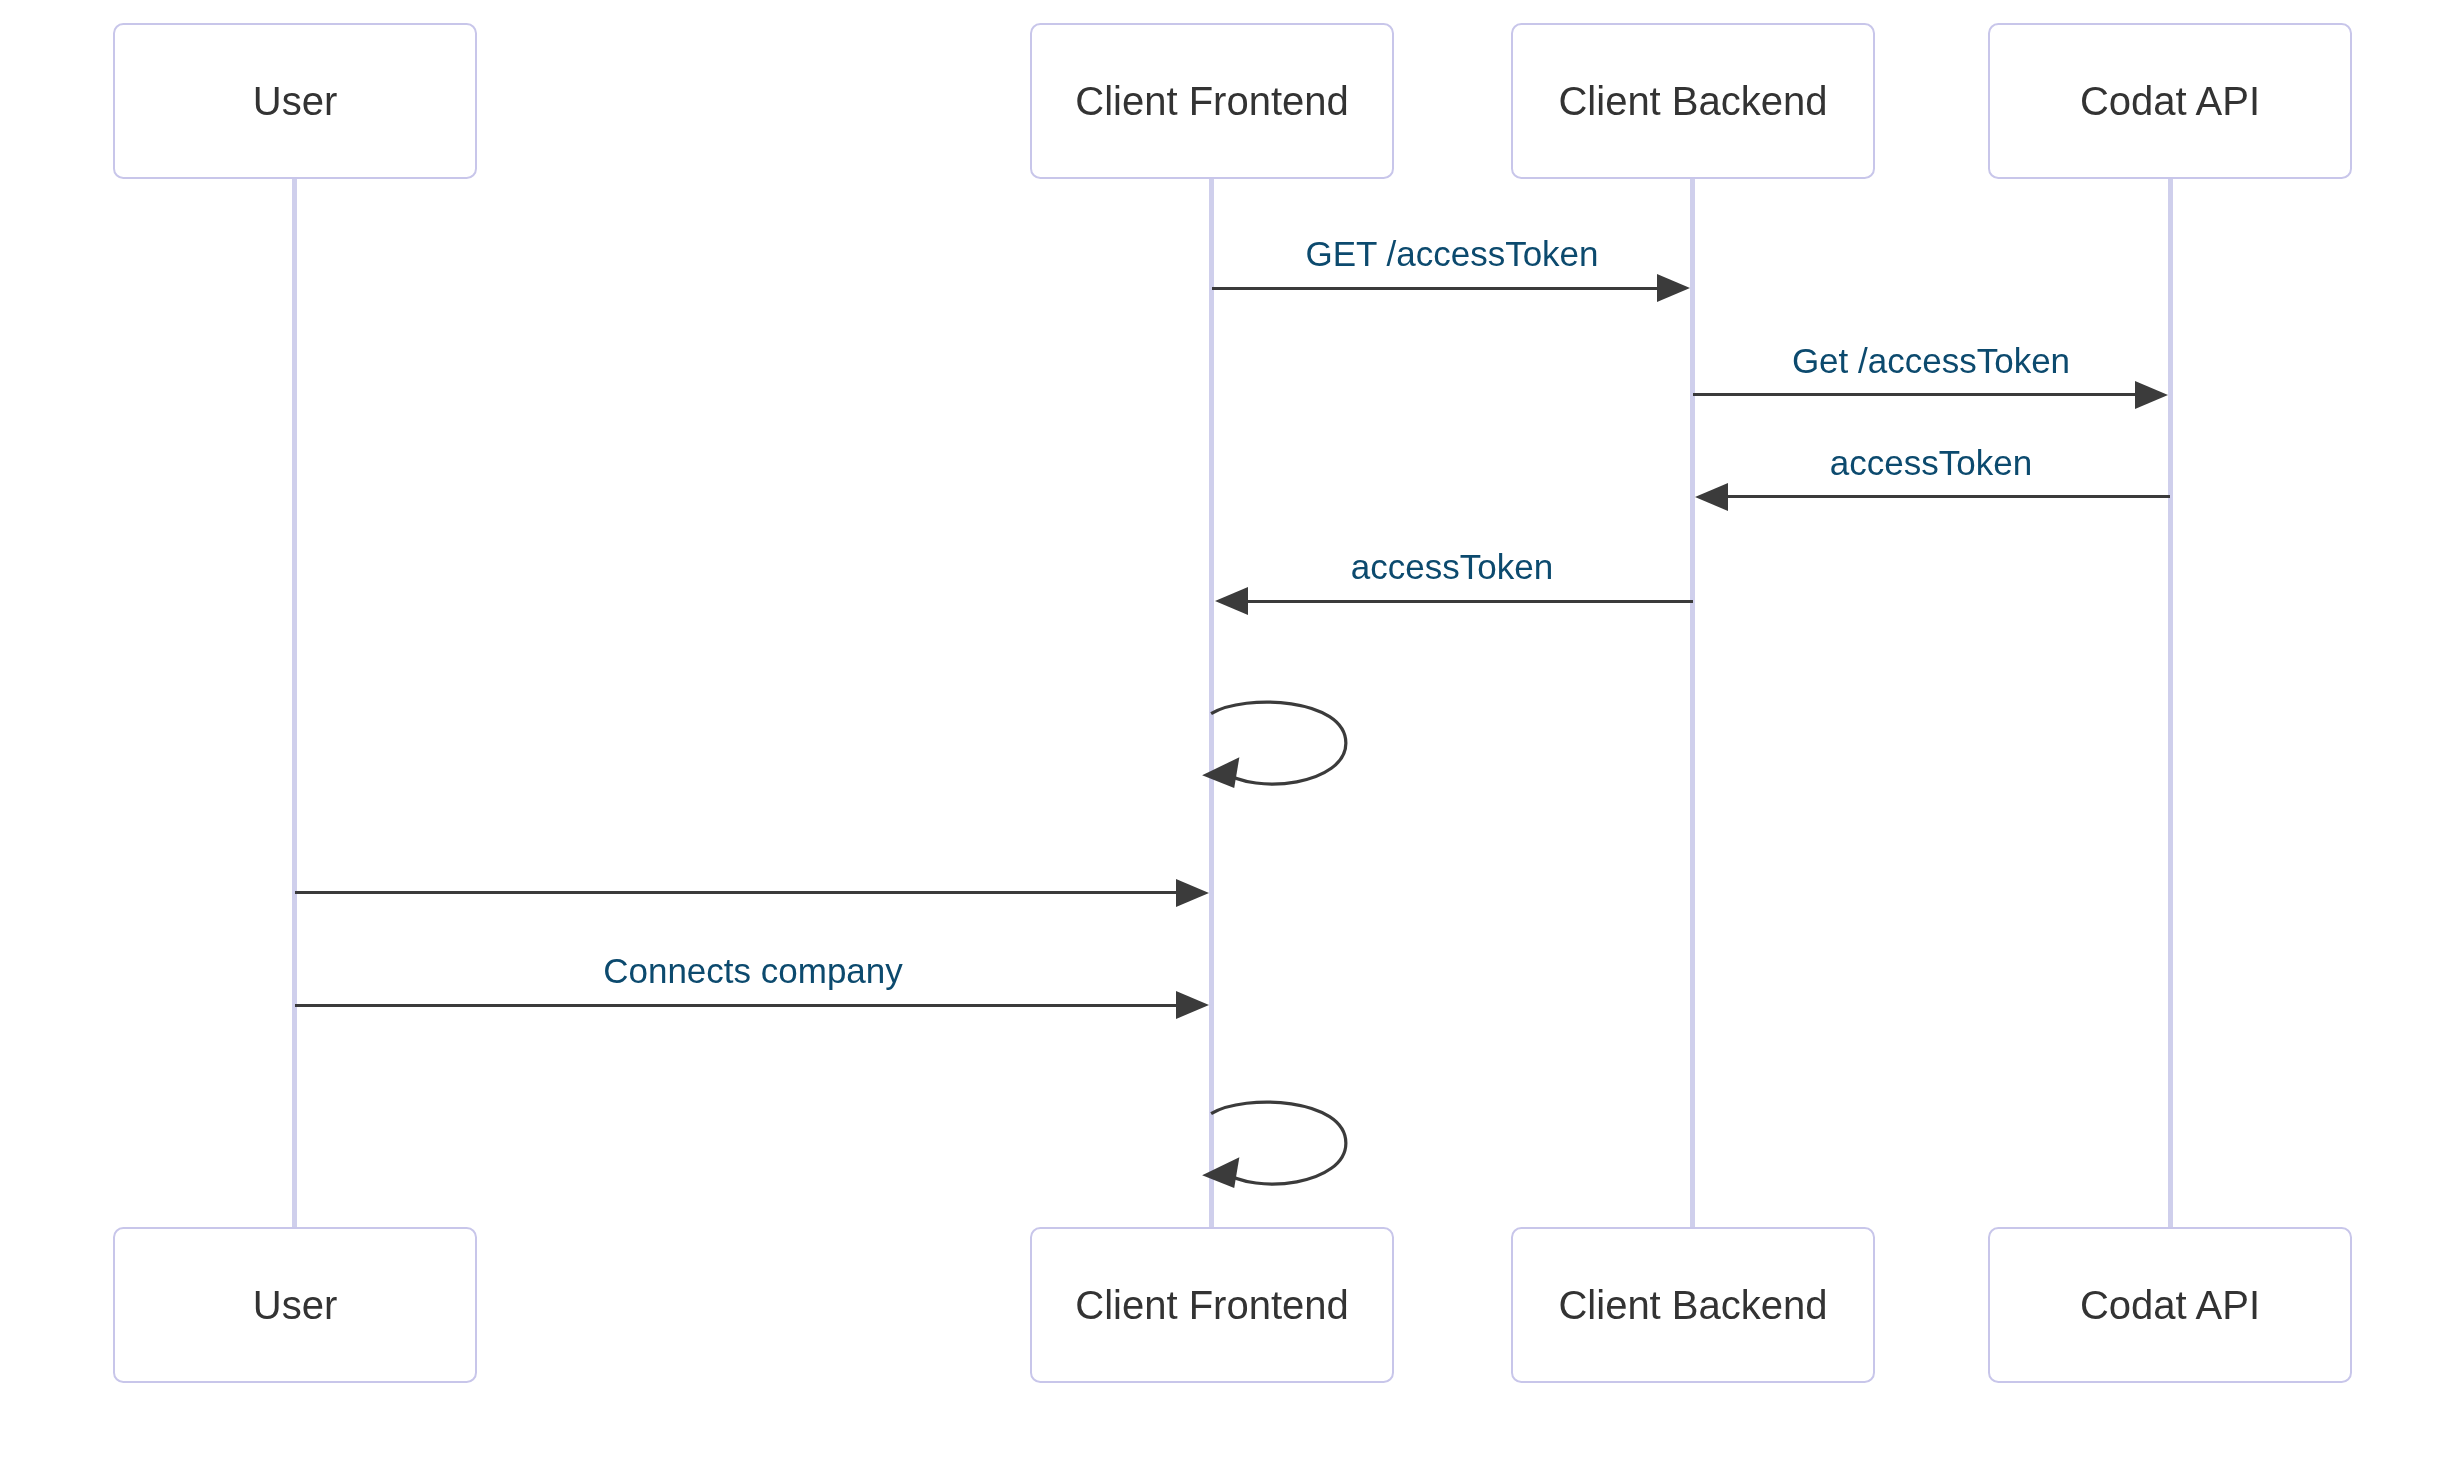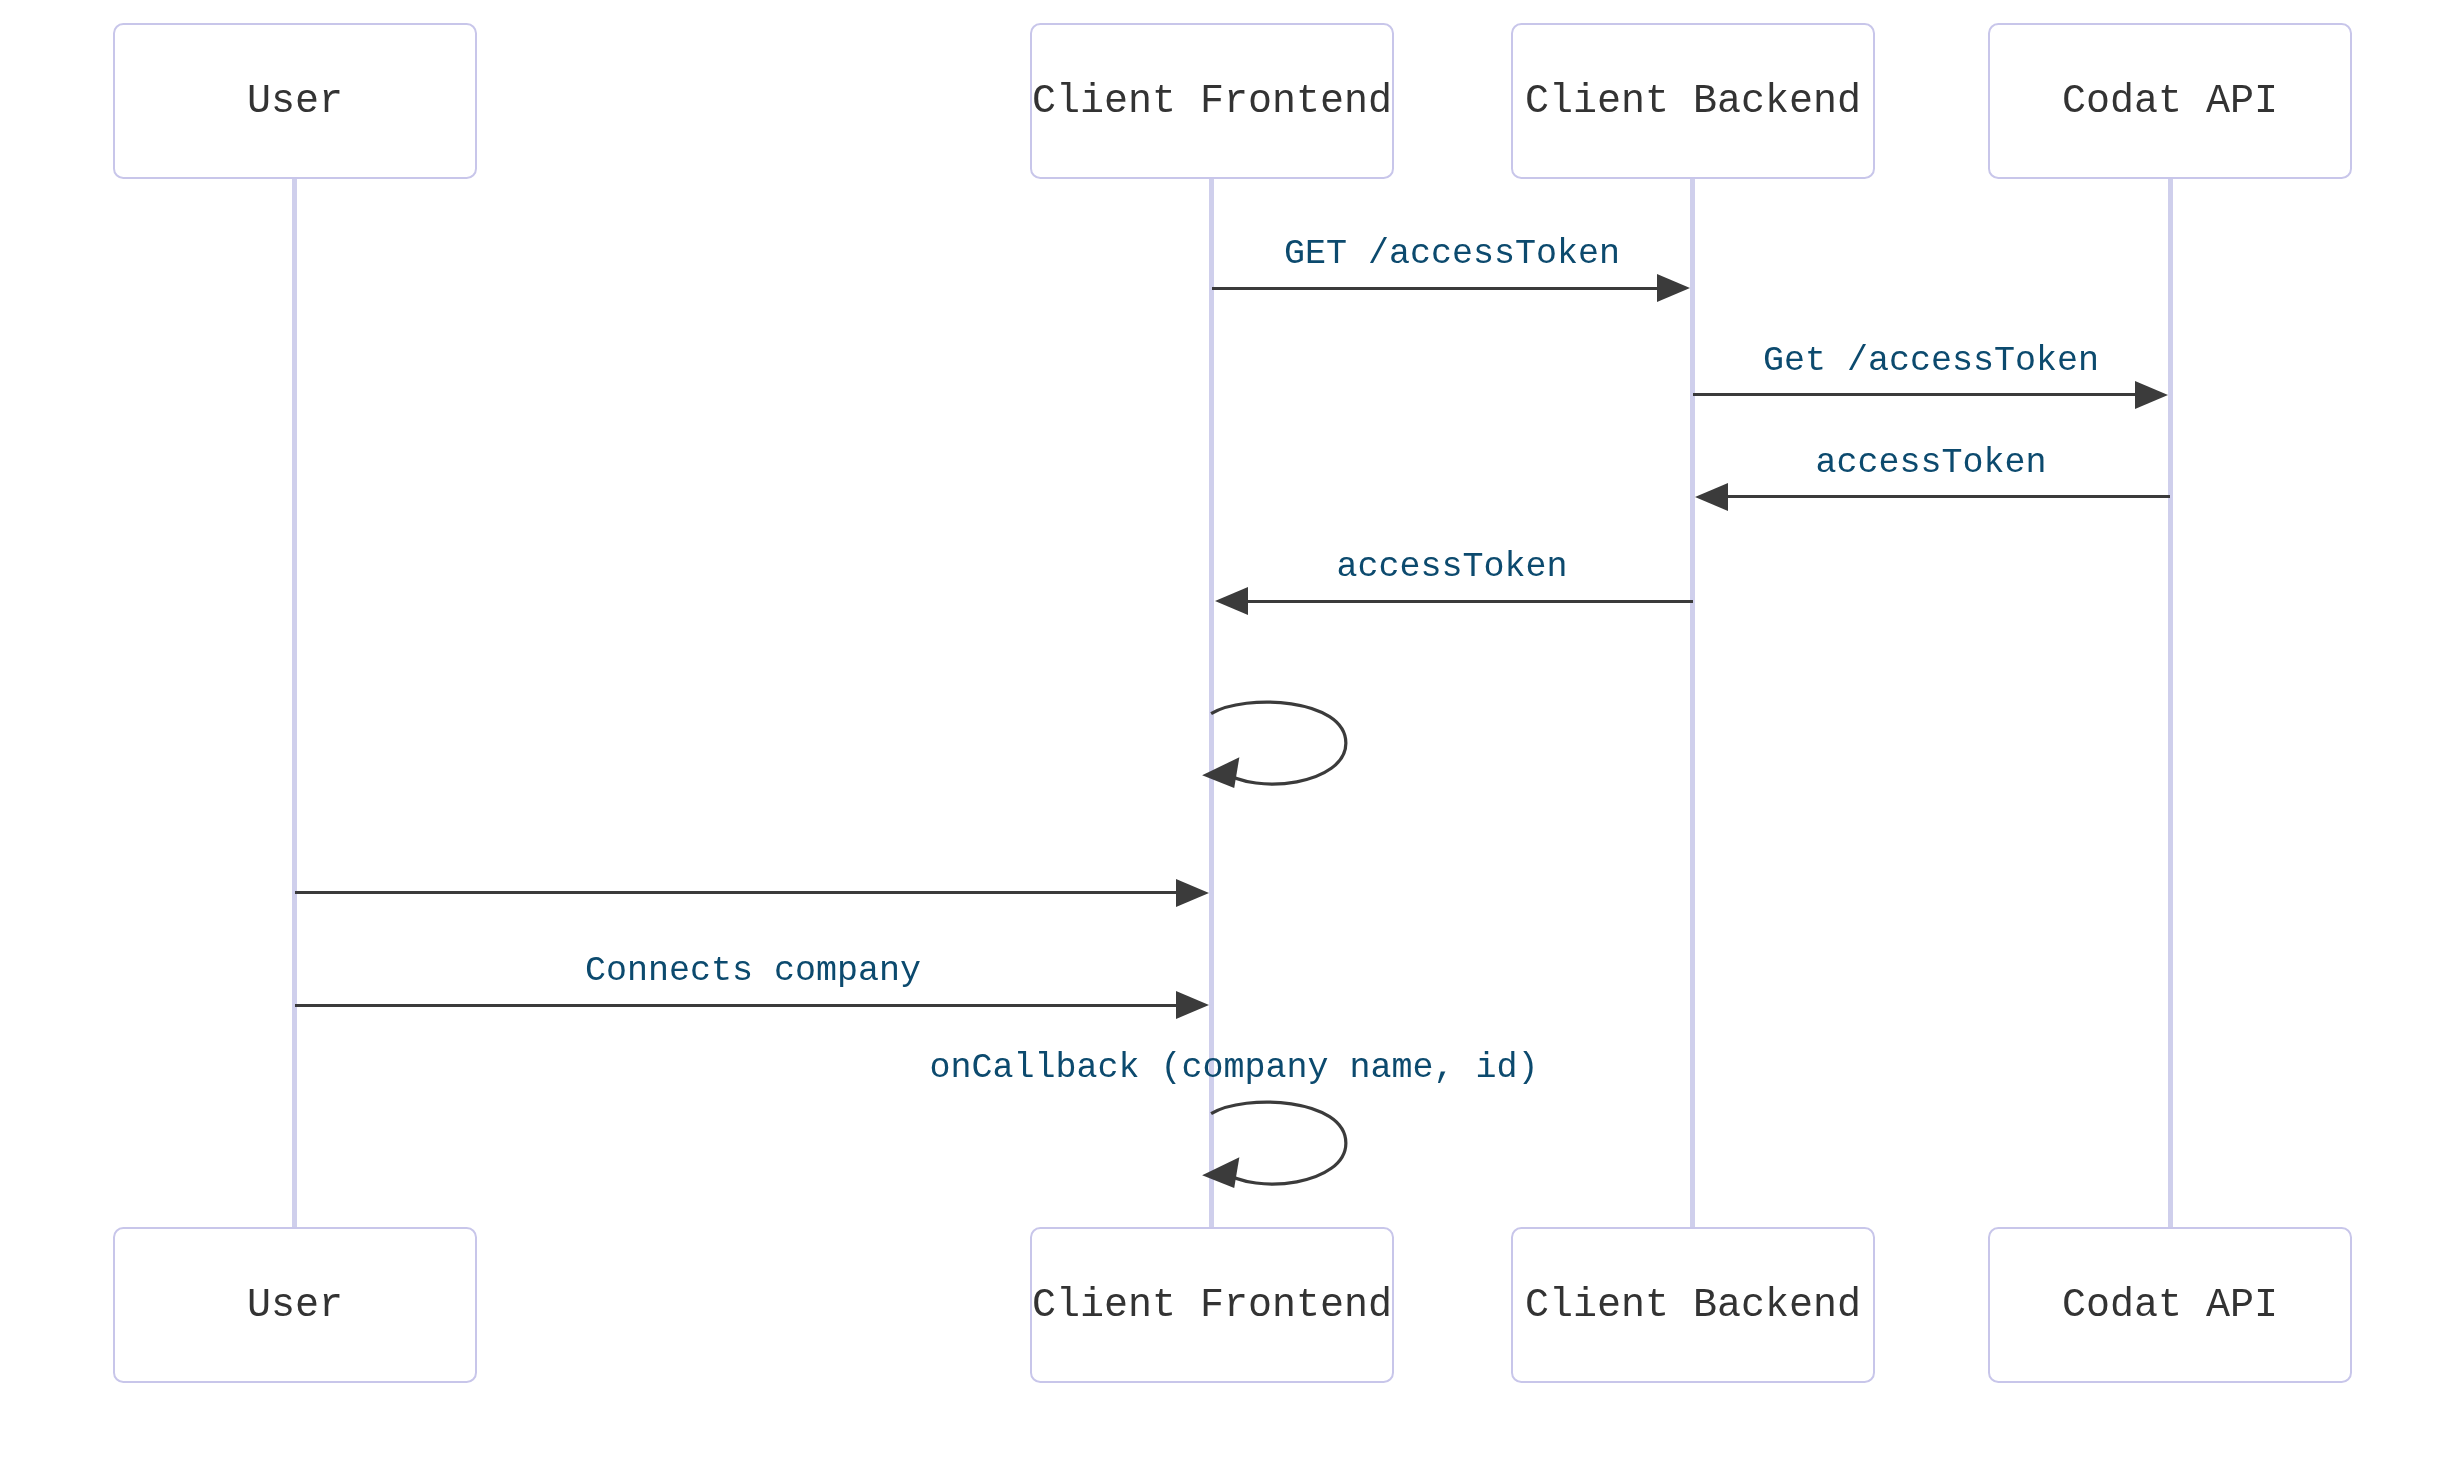--- a/index.html
+++ b/index.html
@@ -1,18 +1,18 @@
 <!DOCTYPE html>
 <html style="font-size:10.3px"><head>
 <meta charset="utf-8">
 <style>
   html,body{margin:0;padding:0;background:#ffffff;}
   .diagram{
     position:relative;width:2462px;height:1480px;background:#ffffff;overflow:hidden;
-    font-family:Liberation Mono, monospace;color:#333333;
+    font-family:Liberation Sans, sans-serif;color:#333333;
   }
   .actor-box{
     position:absolute;width:364px;height:156px;box-sizing:border-box;
     background:#ffffff;border:2.6px solid #c8c6ea;border-radius:10.3px;
     display:flex;align-items:center;justify-content:center;
     font-size:40px;color:#333333;white-space:nowrap;
   }
   .lifeline{
     position:absolute;width:4.5px;background:#cfcfec;top:178px;height:1049px;
   }
@@ -94,20 +94,19 @@
     <polygon points="8,114 66,86 58,134" fill="#3b3b3b"></polygon>
   </svg>
 
   <div class="msg-line" style="left:295px;top:891px;width:882px"></div>
   <div class="arr-r" style="left:1176px;top:879px"></div>
 
   <div class="msg-label" style="left:753px;top:950px">Connects company</div>
   <div class="msg-line" style="left:295px;top:1004px;width:882px"></div>
   <div class="arr-r" style="left:1176px;top:991px"></div>
 
-  <div class="msg-label" style="left:1234px;top:1047px">onCallback (company name, id)</div>
   <svg class="self-loop" style="left:1197px;top:1102px" viewBox="0 0 240 140">
     <path d="M 22 18 C 75 -14 232 -6 232 64 C 232 128 92 146 40 108" fill="none" stroke="#3b3b3b" stroke-width="5"></path>
     <polygon points="8,114 66,86 58,134" fill="#3b3b3b"></polygon>
   </svg>
 
 </div>
 
 
 </body></html>

